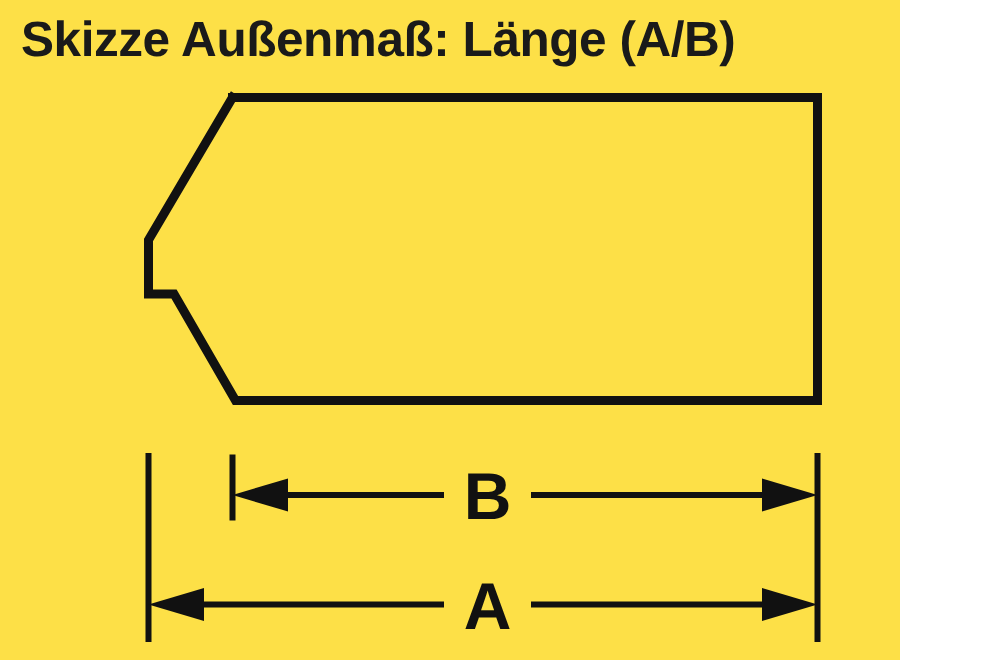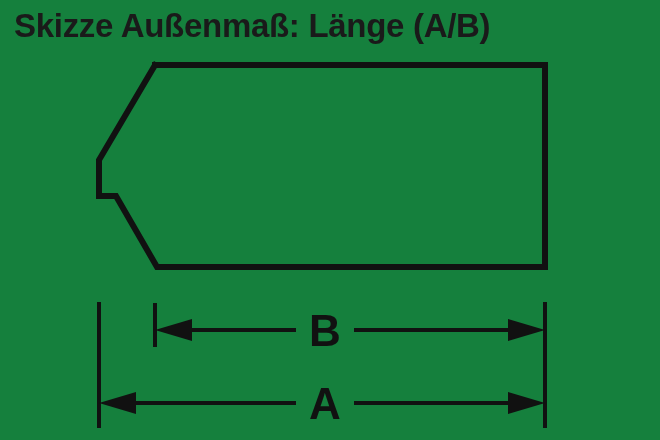--- a/index.html
+++ b/index.html
@@ -9,23 +9,23 @@
   }
   body {
     width: 660px;
     height: 440px;
     overflow: hidden;
     font-family: "Liberation Sans", sans-serif;
     color: #1a1a1a;
   }
   #page {
     position: relative;
-    width: 660px;
+    width: 600px;
     height: 440px;
-    background: #15803d;
+    background: #fde047;
   }
   #title {
     position: absolute;
     left: 14px;
     top: 6px;
     font-size: 33px;
     font-weight: bold;
     letter-spacing: -0.3px;
     line-height: 40px;
     white-space: nowrap;

